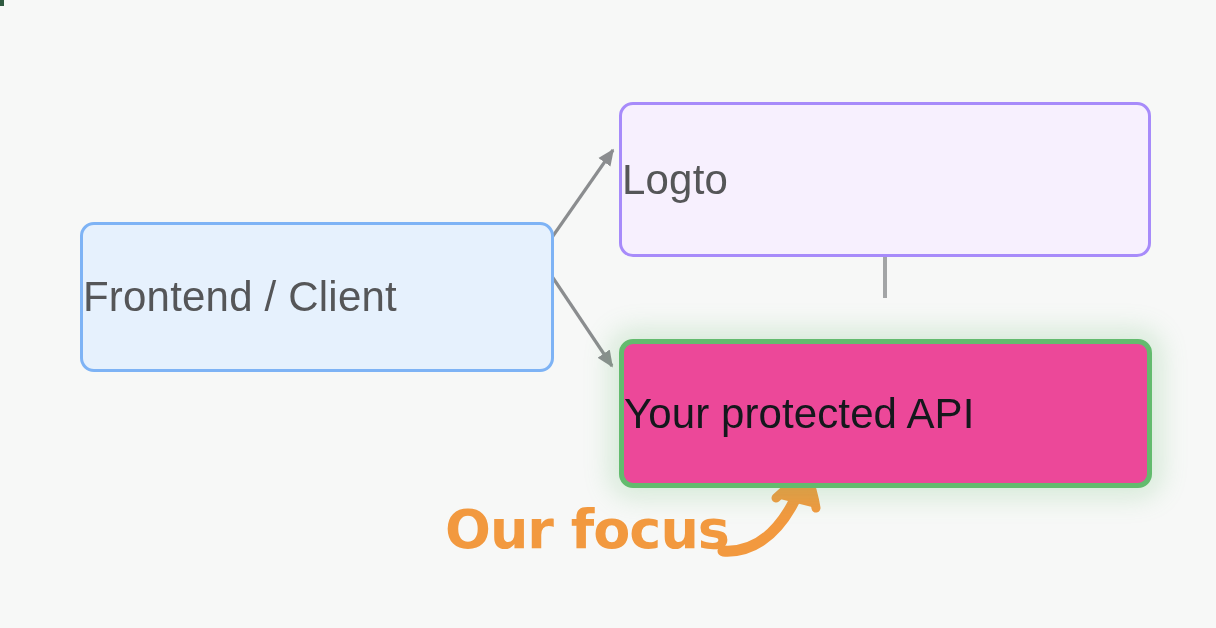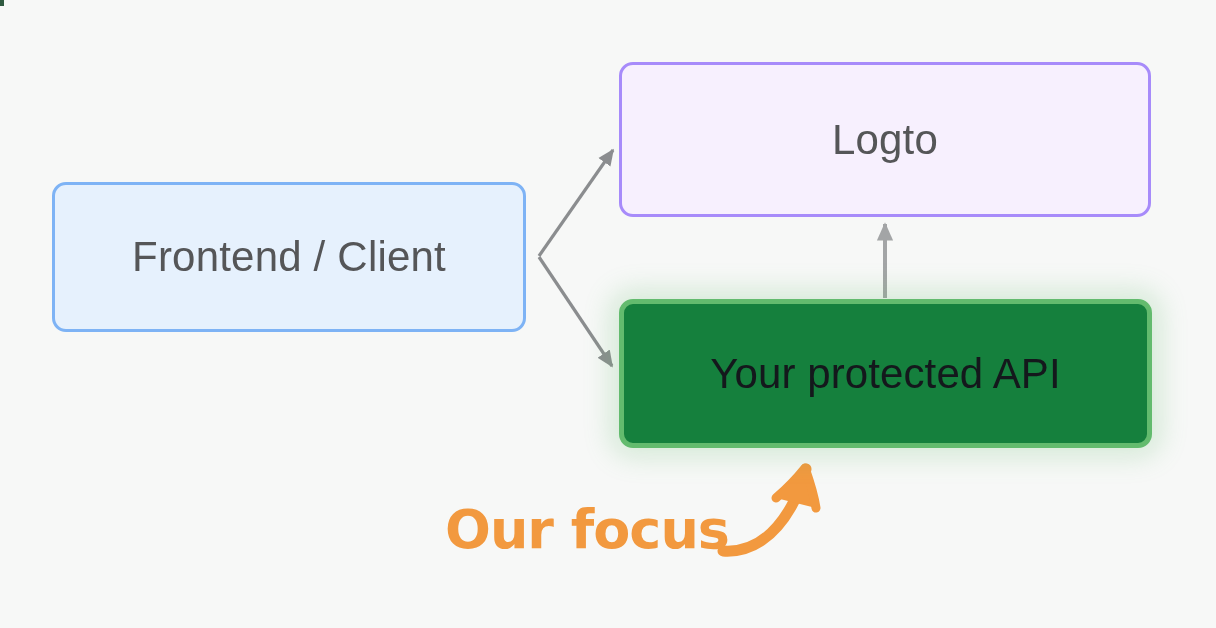--- a/index.html
+++ b/index.html
@@ -24,31 +24,31 @@
     position: absolute;
     left: 0; top: 0;
     width: 4px; height: 6px;
     background: #2f5a40;
   }
   .node {
     position: absolute;
     box-sizing: border-box;
     display: flex;
     align-items: center;
-    justify-content: center;
     border-radius: 14px;
+    margin-top: 40px;
   }
   .node-label {
     white-space: nowrap;
     line-height: 1;
   }
 
   
   #node-frontend {
-    left: 52px;
+    left: 80px;
     top: 182px;
     width: 474px;
     height: 150px;
     background: #e6f1fd;
     border: 3px solid #7eb3f5;
   }
   #node-frontend .node-label {
     font-size: 42px;
     color: #555658;
     letter-spacing: 0.2px;
@@ -68,21 +68,21 @@
     color: #555658;
     letter-spacing: 0.2px;
   }
 
   
   #node-api {
     left: 619px;
     top: 299px;
     width: 533px;
     height: 149px;
-    background: #15803d;
+    background: #ec4899;
     border: 5px solid #63bb6e;
     box-shadow: 0 0 26px 10px rgba(99, 187, 110, 0.22);
   }
   #node-api .node-label {
     font-size: 42px;
     color: #14181c;
     letter-spacing: 0.1px;
   }
 
   .annotation-text {

